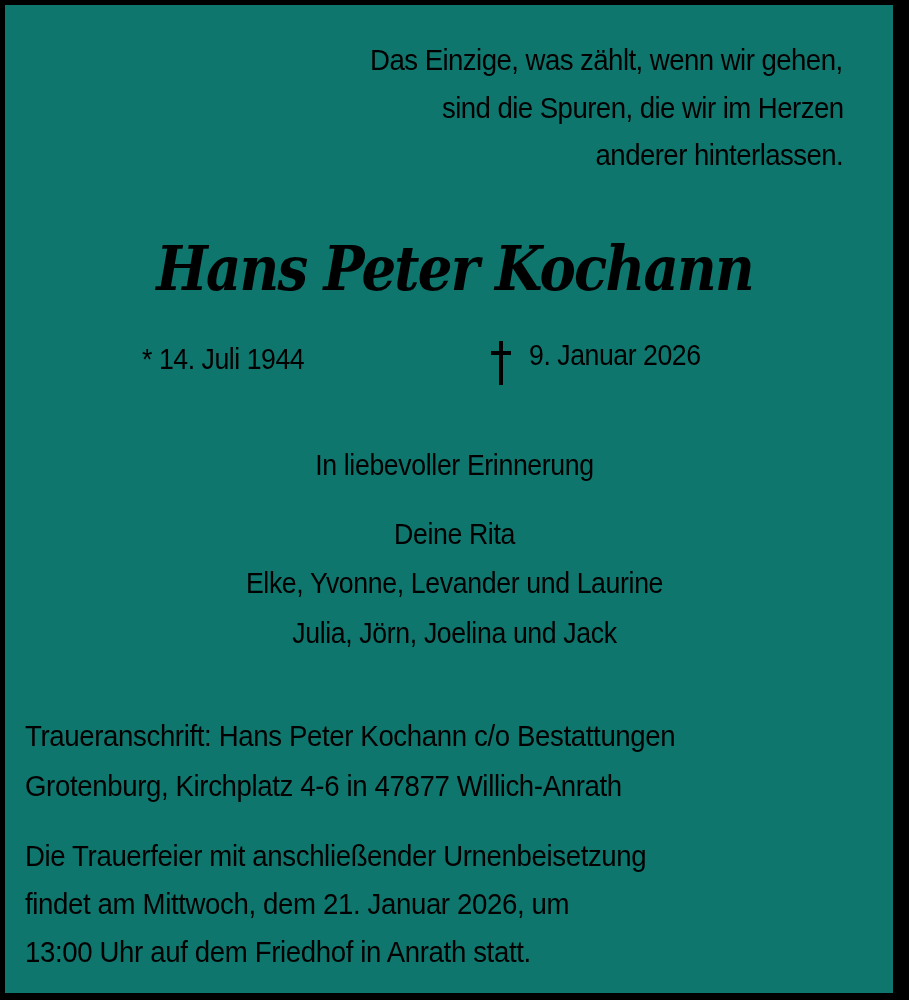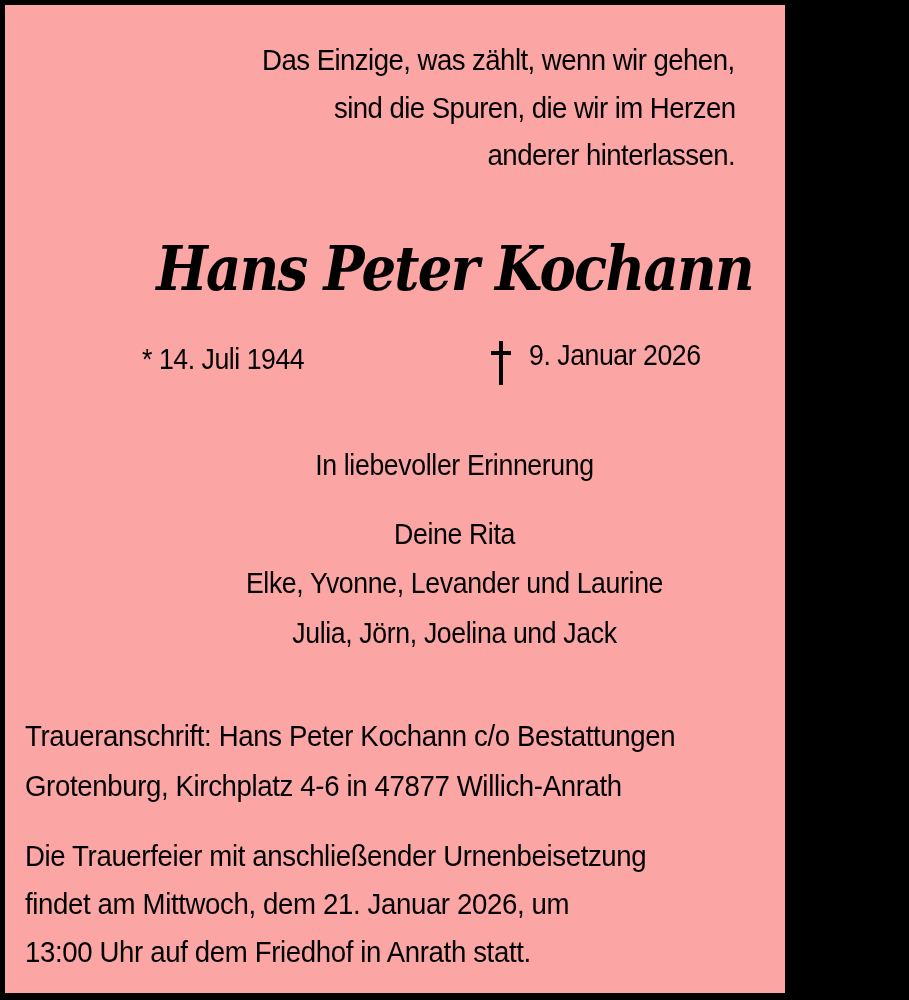--- a/index.html
+++ b/index.html
@@ -10,23 +10,23 @@
     body {
       width: 909px;
       height: 1000px;
       position: relative;
       overflow: hidden;
     }
     .frame {
       position: absolute;
       left: 5px;
       top: 5px;
-      width: 780px;
+      width: 888px;
       height: 988px;
-      background: #fca5a5;
+      background: #0f766e;
       color: #000000;
       font-family: "Liberation Sans", "DejaVu Sans", sans-serif;
     }
     .abs { position: absolute; white-space: nowrap; }
 
     .quote-line {
       right: 50px;
       text-align: right;
       font-size: 30px;
       letter-spacing: -0.6px;

